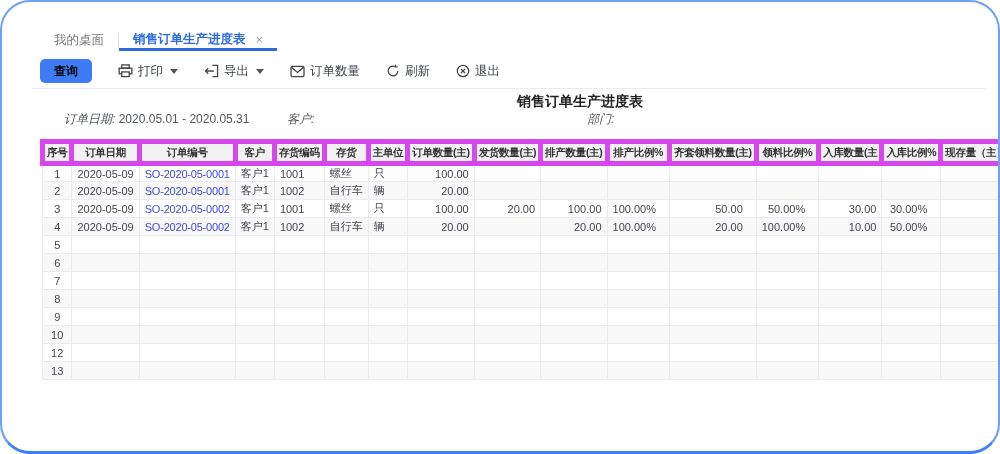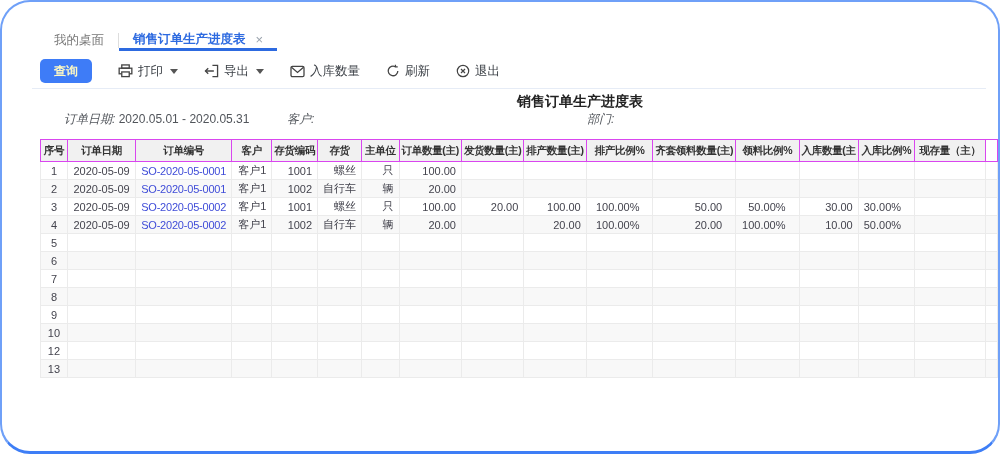--- a/index.html
+++ b/index.html
@@ -13,21 +13,21 @@
   .tabbar { position:absolute; left:38px; top:28px; right:30px; height:21px;
     display:flex; align-items:stretch; font-size:12.5px; }
   .tab { display:flex; align-items:center; padding:0 14px; color:#777; cursor:pointer; }
   .tab-sep { width:1px; background:#ddd; margin:3px 0; }
   .tab.active { color:#2d6ae0; font-weight:bold; border-bottom:3px solid #2d6ae0; padding-bottom:0; }
   .tab-close { margin-left:10px; color:#9aa3ad; font-weight:normal; font-size:13px; }
 
   
   .toolbar { position:absolute; left:38px; top:56px; height:26px; display:flex;
     align-items:center; gap:26px; font-size:12.5px; color:#3a3f45; }
-  .btn-query { background:#3e7cf7; color:#fef9c3; border:none; border-radius:5px;
+  .btn-query { background:#3e7cf7; color:#000000; border:none; border-radius:5px;
     width:52px; height:24px; font-size:12px; font-weight:bold; cursor:pointer;
     font-family:inherit; }
   .tool-item { display:flex; align-items:center; gap:5px; cursor:pointer;justify-content:flex-end; }
   .tool-item svg { display:block; }
   .caret { width:0; height:0; border-left:4px solid transparent;
     border-right:4px solid transparent; border-top:5px solid #555; margin-left:2px; }
   .toolbar-divider { position:absolute; left:30px; right:12px; top:86px; height:1px;
     background:#e6ecf6; }
 
   
@@ -35,27 +35,27 @@
     font-size:14px; font-weight:bold; color:#222; white-space:nowrap; }
   .filters { position:absolute; top:109px; left:0; width:1000px; height:16px;
     font-size:12px; color:#51555b; }
   .filter { position:absolute; white-space:nowrap; }
   .f-date { left:62px; } .f-cust { left:285px; } .f-dept { left:585px; }
   .filter .lab { color:#51555b;font-style:italic; }
 
   
   .grid-wrap { position:absolute; left:38px; top:137px; }
   table { border-collapse:collapse; table-layout:fixed; }
-  th { height:22px; background:#f1f1f1; border:1px solid #d946ef; font-size:10.5px;
+  th { height:22px; background:#f1f1f1; border:5px solid #d946ef; font-size:10.5px;
     letter-spacing:-0.3px; color:#333; font-weight:bold; text-align:center;
     overflow:hidden; white-space:nowrap; padding:0 2px; }
   td { height:18px; border:1px solid #ebebeb; font-size:11px; color:#44444e;
     overflow:hidden; white-space:nowrap; padding:0 5px; background:#fff; }
   tr:nth-child(even) td { background:#f8f8f8; }
-  td.c { text-align:center; } td.l { text-align:right; } td.r { text-align:right; }
+  td.c { text-align:center; } td.l { text-align:left; } td.r { text-align:right; }
   td.pad-lg { padding-right:13px; }
   td.link { color:#3f4cd8; letter-spacing:-0.2px; cursor:pointer; }
   th.filler { background:#fff; }
 </style>
 </head>
 <body>
 
 <div class="window">
 
   <div class="tabbar">
@@ -102,21 +102,21 @@
 
     <div class="tool-item">
       <span>
         <svg width="15" height="13" viewBox="0 0 16 14">
             <g fill="none" stroke="#444" stroke-width="1.4">
               <rect x="1" y="1.5" width="14" height="11" rx="1.5"></rect>
               <path d="M1.5 2.5 L8 8 L14.5 2.5"></path>
             </g>
           </svg>
       </span>
-      <span>入库数量</span>
+      <span>订单数量</span>
     </div>
 
     <div class="tool-item">
       <span>
         <svg width="14" height="14" viewBox="0 0 16 16">
             <g fill="none" stroke="#444" stroke-width="1.5">
               <path d="M13.5 8 A5.5 5.5 0 1 1 10.8 3.2"></path>
               <path d="M10.8 0.8 L10.8 3.4 L13.4 3.4" stroke-width="1.4"></path>
             </g>
           </svg>

